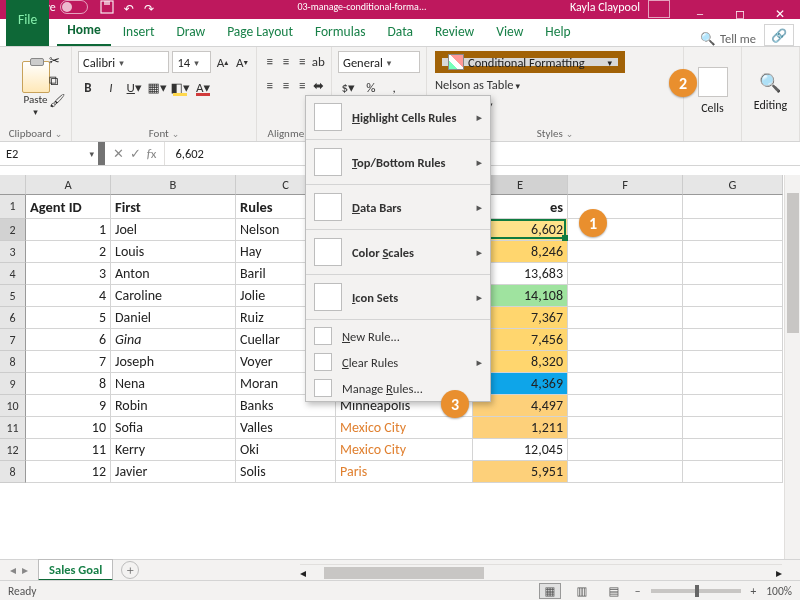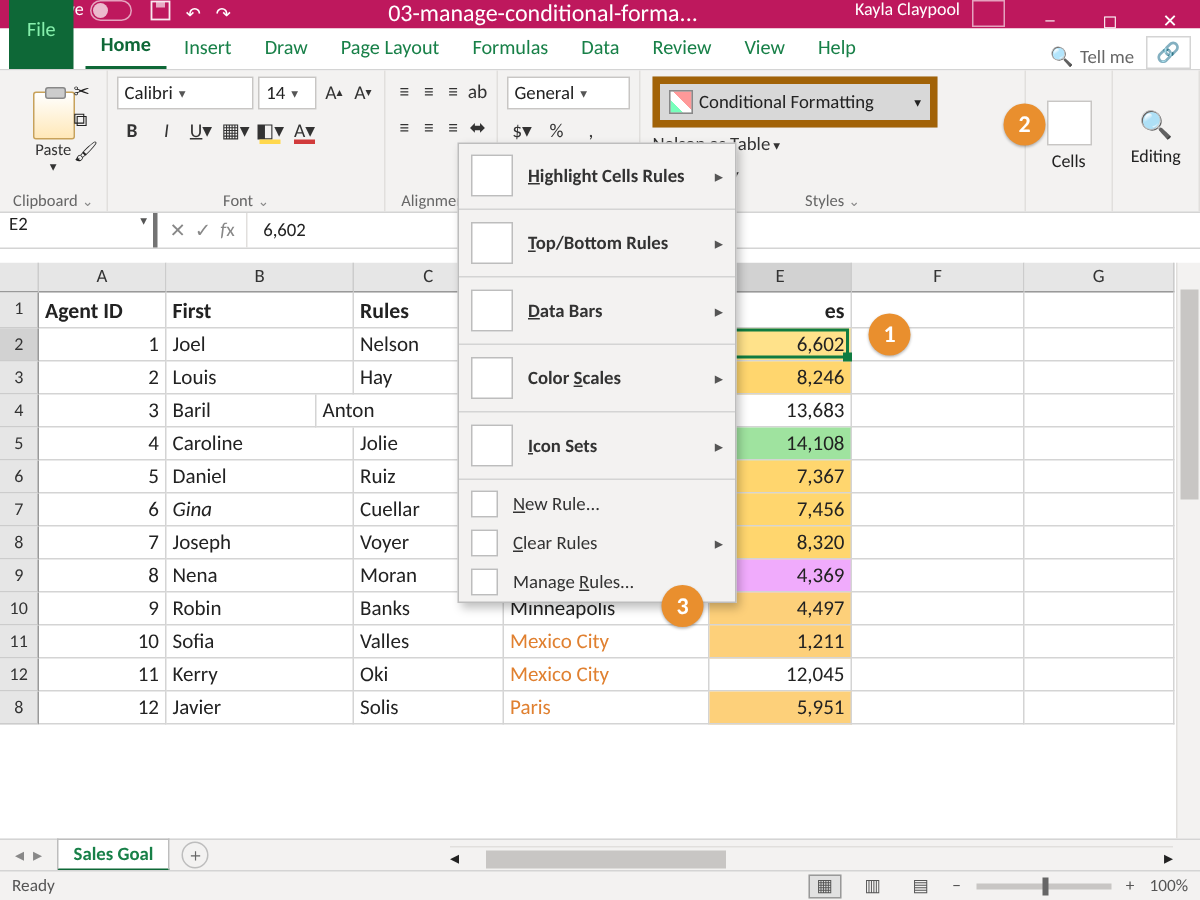--- a/index.html
+++ b/index.html
@@ -4,21 +4,21 @@
 <style>
   * { box-sizing: border-box; margin: 0; padding: 0; font-family: "Segoe UI", Calibri, Arial, sans-serif; }
   body { background: #fff; width: 800px; height: 600px; overflow: hidden; position: relative; font-size: 13px; color: #222; }
   
   .titlebar { background: #be185d; height: 19px; display: flex; align-items: flex-start; color: #fff; font-size: 12px; }
   .titlebar .autosave { margin-left: 10px; display:flex; align-items:center; gap:4px;}
   .toggle { width: 28px; height: 14px; border:1px solid rgba(255,255,255,.6); border-radius:7px; position:relative; }
   .toggle::after { content:""; position:absolute; left:1px; top:1px; width:10px; height:10px; border-radius:50%; background:rgba(255,255,255,.7);}
   .qat { margin-left:12px; display:flex; gap:10px; align-items:center; }
   .qat svg, .wincontrols svg { opacity:.9; }
-  .titlebar .doctitle { flex:1; text-align:center; font-size:16px; }
+  .titlebar .doctitle { flex:1; text-align:center; font-size:10px; }
   .titlebar .user { margin-right:8px; }
   .wincontrols { display:flex; }
   .wincontrols div { width:40px; height:28px; display:flex; align-items:center; justify-content:center; }
   
   .tabs { background:#fff; border-bottom:1px solid #d4d4d4; height:28px; display:flex; align-items:flex-end; padding-left:6px; gap:2px;}
   .tab { padding: 4px 10px 6px; font-size:13.5px; color:#188048; cursor:pointer;}
   .tab.file { background:#0e6837; color:#86efac; padding:18px 12px; margin-right:6px;}
   .tab.active { color:#0e6837; border-bottom:2px solid #0e6837; font-weight:600;}
   .tabs .tellme { margin-left:auto; margin-right:6px; display:flex; align-items:center; gap:4px; color:#666; font-size:12.5px;}
   .tabs .share { width:30px; height:22px; border:1px solid #d4d4d4; margin-right:6px; display:flex; align-items:center; justify-content:center;}
@@ -43,30 +43,30 @@
   .btn.small{width:18px;}
   .uline { text-decoration: underline; }
   .swatch { width:14px; height:3px; position:absolute; bottom:1px; left:3px;}
   
   .alig { width:75px; }
   .alig .row .btn{width:18px;}
   
   .numg { width: 95px; }
   
   .stylesg { flex:1; padding-left:8px; }
-  .cf-btn { background:#d8d8d8; border:5px solid #a16207; height:22px; display:flex; align-items:center; gap:4px; padding:12px 6px; font-size:12.5px; cursor:pointer; width:190px;}
+  .cf-btn { background:#d8d8d8; border:7px solid #a16207; height:22px; display:flex; align-items:center; gap:4px; padding:0 6px; font-size:12.5px; cursor:pointer; width:190px;}
   .cf-btn .cficon { width:16px;height:16px;background:linear-gradient(45deg,#7fb 0 30%,#fff 30% 55%,#f99 55% 100%); border:1px solid #888;}
   .link { color:#333; font-size:12.5px; margin-top:4px;}
   .link .arr{font-size:9px;margin-left:2px;}
   
   .cellsg, .editg { width:58px; align-items:center; justify-content:center; }
   .iconbox { width:30px;height:30px;border:1px solid #c8c6c4;background:#fff; margin-top:6px;}
   
   .fxbar { height:24px; border-bottom:1px solid #d4d4d4; display:flex; align-items:stretch; background:#fff;}
-  .namebox { width:105px; border-right:3px solid #737373; display:flex; padding-left:6px; font-size:12.5px; position:relative;}
+  .namebox { width:105px; border-right:7px solid #737373; display:flex; align-items:center; padding-left:6px; font-size:12.5px; position:relative;}
   .namebox .arr{position:absolute;right:4px;font-size:9px;color:#555;}
   .fx-controls { display:flex; align-items:center; gap:6px; padding:0 8px; color:#888; border-right:1px solid #e1dfdd;}
   .fx-input { flex:1; display:flex; align-items:center; padding-left:10px; font-size:12.5px;}
   
   .grid-wrap { position:absolute; top:175px; left:0; right:0; bottom:41px; overflow:hidden; background:#fff;}
   .corner { position:absolute; left:0; top:0; width:26px; height:20px; background:#e6e6e6; border-right:1px solid #ccc; border-bottom:1px solid #999;}
   .colheads { position:absolute; left:26px; top:0; height:20px; display:flex;}
   .ch { background:#e6e6e6; border-right:1px solid #ccc; border-bottom:1px solid #999; text-align:center; font-size:12.5px; color:#333; line-height:20px;}
   .ch.sel { background:#d2d2d2; }
   .rowheads { position:absolute; left:0; top:20px; width:26px; }
@@ -318,22 +318,22 @@
         <div class="cell r" style="width: 85px;">2</div>
         <div class="cell " style="width: 125px;">Louis</div>
         <div class="cell " style="width: 100px;">Hay</div>
         <div class="cell " style="width: 137px;"></div>
         <div class="cell r" style="width: 95px; background: rgb(255, 214, 110);">8,246</div>
         <div class="cell " style="width: 115px;"></div>
         <div class="cell " style="width: 100px;"></div>
       </div>
       <div class="crow">
         <div class="cell r" style="width: 85px;">3</div>
+        <div class="cell " style="width: 125px;">Anton</div>
         <div class="cell " style="width: 100px;">Baril</div>
-        <div class="cell " style="width: 125px;">Anton</div>
         <div class="cell " style="width: 137px;"></div>
         <div class="cell r" style="width: 95px;">13,683</div>
         <div class="cell " style="width: 115px;"></div>
         <div class="cell " style="width: 100px;"></div>
       </div>
       <div class="crow">
         <div class="cell r" style="width: 85px;">4</div>
         <div class="cell " style="width: 125px;">Caroline</div>
         <div class="cell " style="width: 100px;">Jolie</div>
         <div class="cell " style="width: 137px;"></div>
@@ -366,21 +366,21 @@
         <div class="cell orange" style="width: 137px;">Mexico City</div>
         <div class="cell r" style="width: 95px; background: rgb(255, 214, 110);">8,320</div>
         <div class="cell " style="width: 115px;"></div>
         <div class="cell " style="width: 100px;"></div>
       </div>
       <div class="crow">
         <div class="cell r" style="width: 85px;">8</div>
         <div class="cell " style="width: 125px;">Nena</div>
         <div class="cell " style="width: 100px;">Moran</div>
         <div class="cell orange" style="width: 137px;">Paris</div>
-        <div class="cell r" style="width: 95px; background: #f0abfc;">4,369</div>
+        <div class="cell r" style="width: 95px; background: #0ea5e9;">4,369</div>
         <div class="cell " style="width: 115px;"></div>
         <div class="cell " style="width: 100px;"></div>
       </div>
       <div class="crow">
         <div class="cell r" style="width: 85px;">9</div>
         <div class="cell " style="width: 125px;">Robin</div>
         <div class="cell " style="width: 100px;">Banks</div>
         <div class="cell " style="width: 137px;">Minneapolis</div>
         <div class="cell r" style="width: 95px; background: rgb(253, 208, 122);">4,497</div>
         <div class="cell " style="width: 115px;"></div>

